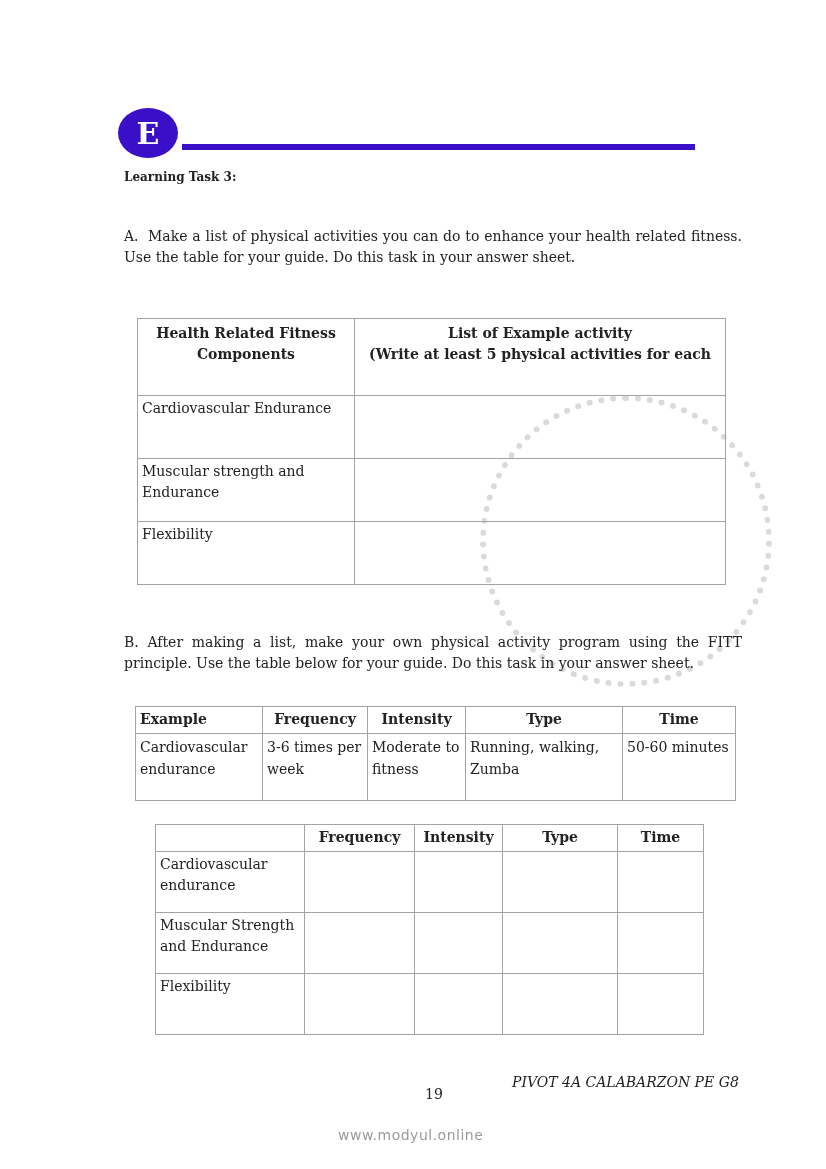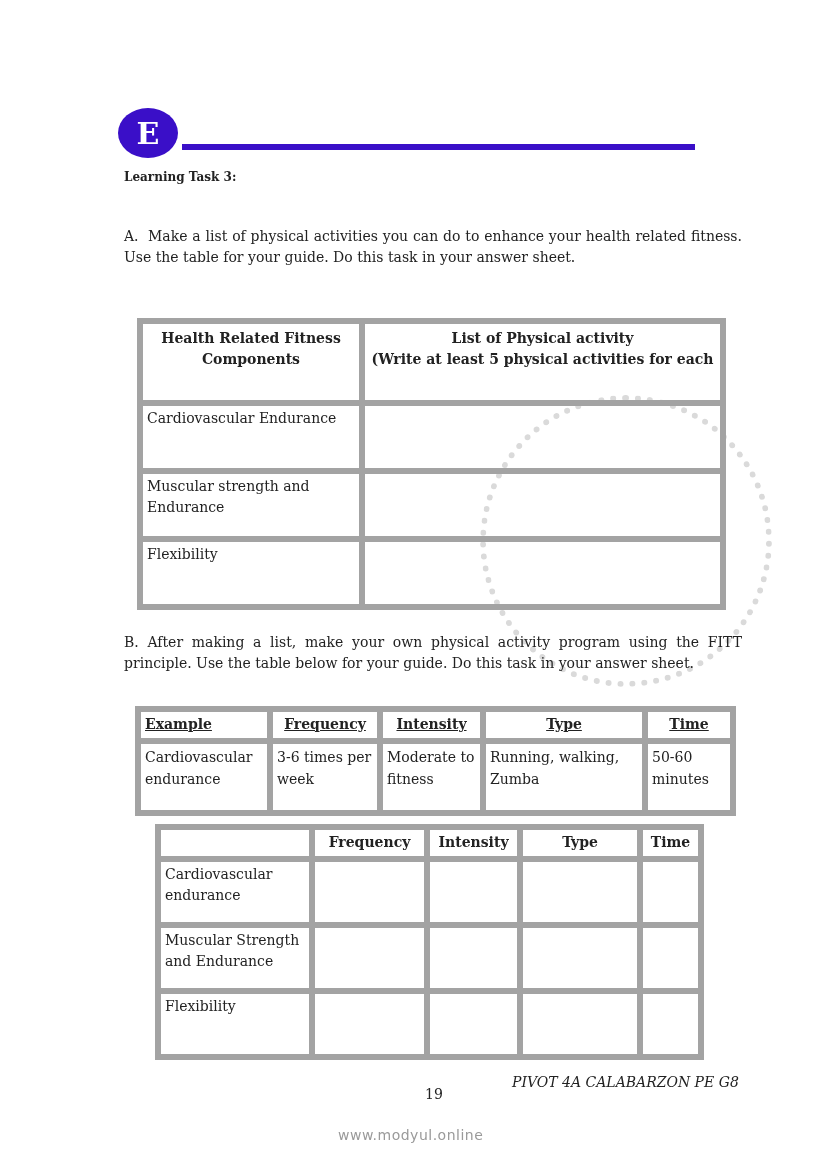--- a/index.html
+++ b/index.html
@@ -10,27 +10,27 @@
            background:#3a0fc8; color:#fff; font-weight:bold; font-size:30px;
            display:flex; align-items:center; justify-content:center;
            font-family:"DejaVu Serif", serif; }
   .rule { left:182px; top:144px; width:513px; height:6px; background:#3a0fc8; }
   .task-title { left:124px; top:170px; font-weight:bold; font-size:12px; }
   .para { font-size:14px; line-height:21px; text-align:justify;margin-top:28px; }
   .paraA { left:124px; top:198px; width:618px; }
   .paraA .lbl { display:inline-block; width:24px; }
   .paraB { left:124px; top:604px; width:618px; }
   table { border-collapse:collapse; font-size:14px; }
-  td, th { border:6px solid #a3a3a3; vertical-align:top; padding:2px 4px; line-height:21px; }
+  td, th { border:1px solid #a3a3a3; vertical-align:top; padding:2px 4px; line-height:21px; }
   th { font-weight:bold; }
   .t1 { left:137px; top:318px; width:589px; }
   .t1 th { height:70px; text-align:center; padding-top:4px; }
   .t1 td { height:58px; }
   .t2 { left:135px; top:706px; width:601px; }
-  .t2 th { height:22px; text-align:center;text-decoration:underline; }
+  .t2 th { height:22px; text-align:center; }
   .t2 td { height:62px; line-height:22px; }
   .t3 { left:155px; top:824px; width:549px; }
   .t3 th { height:22px; text-align:center; }
   .t3 td { height:56px; }
   .pagenum { left:425px; top:1077px; font-size:14px;margin-top:9px; }
   .footer { left:512px; top:1074px; font-size:14px; font-style:italic; }
   .watermark { left:338px; top:1127px; font-size:14px; color:#9a9a9a;
                font-family:"DejaVu Sans", sans-serif; letter-spacing:0.5px; }
   .stamp { left:480px; top:395px; width:280px; height:280px; border-radius:50%;
            border:6px dotted rgba(150,150,150,0.35); pointer-events:none; }
@@ -49,21 +49,21 @@
 
 <div class="abs para paraA">
   <span class="lbl">A.</span><span>Make a list of physical activities you can do to enhance your health related fitness. Use the table for your guide. Do this task in your answer sheet.</span>
 </div>
 
 <table class="abs t1">
   <tbody>
       <tr>
     <th style="width:208px"><span>Health Related Fitness Components</span></th>
     <th>
-      <div>List of Physical activity</div>
+      <div>List of Example activity</div>
       <div style="">(Write at least 5 physical activities for each</div>
     </th>
   </tr>
   <tr>
     <td>Cardiovascular  Endurance</td>
     <td></td>
   </tr>
   <tr>
     <td>Muscular strength  and Endurance</td>
     <td></td>

